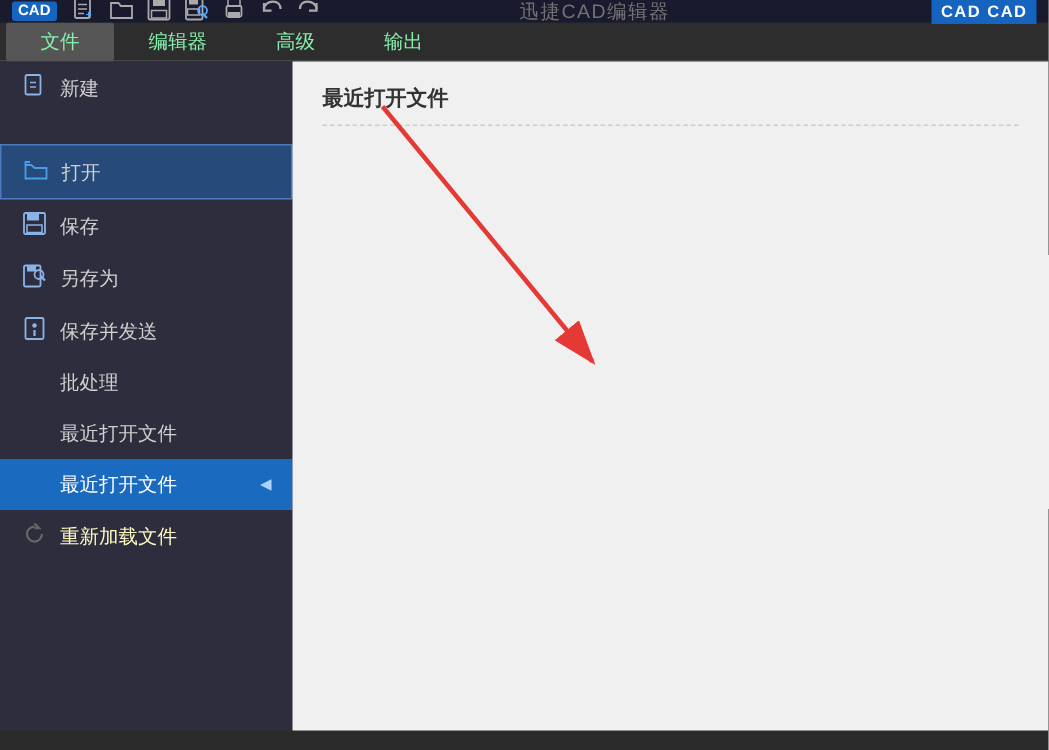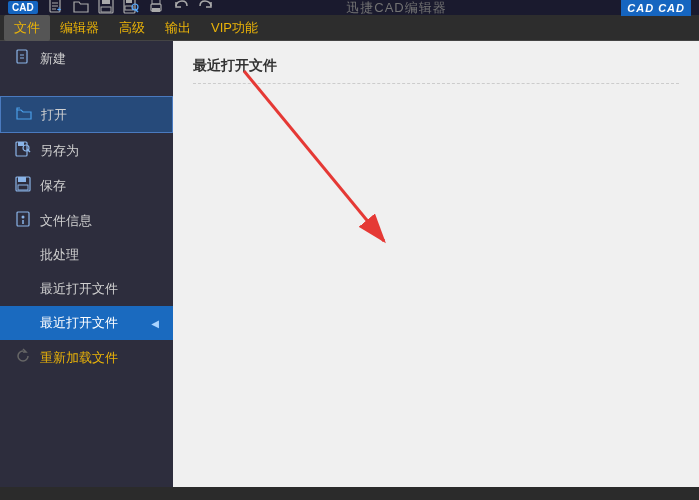--- a/index.html
+++ b/index.html
@@ -54,61 +54,60 @@
       color: #737373;
       font-size: 13px;
       font-weight: normal;
       letter-spacing: 1px;
       margin-left: 47px;
     }
     .title-bar-right {
       margin-left: auto;
       display: flex;
       align-items: center;
-      font-style: italic;
     }
     .cal-badge {
       background: #1565c0;
       color: #fff;
       font-size: 11px;
       font-weight: bold;
       padding: 2px 6px;
       letter-spacing: 1px;
     }
 
     
     .menu-bar {
       display: flex;
       align-items: center;
       background: #2d2d2d;
       height: 26px;
       padding: 0 4px;
       border-bottom: 1px solid #444;
     }
     .menu-item {
-      color: #eab308;
-      padding: 4px 10px;
+      color: #86efac;
+      padding: 4px 23px;
       cursor: pointer;
       font-size: 13px;
       border-radius: 2px;
     }
     .menu-item.active {
       background: #555;
     }
 
     
     .main {
       display: flex;
       height: calc(500px - 28px - 26px);
       background: #3a3a3a;
     }
 
     
     .sidebar {
-      width: 173px;
+      width: 195px;
       background: #2d2d3d;
       display: flex;
       flex-direction: column;
       flex-shrink: 0;
     }
 
     .sidebar-item {
       display: flex;
       align-items: center;
       padding: 8px 14px;
@@ -121,21 +120,21 @@
     .sidebar-item.highlighted {
       background: #264a7a;
       border: 1px solid #4a7abf;
       margin-top: 20px;
     }
     .sidebar-item.active {
       background: #1a6abf;
       color: #fff;
     }
     .sidebar-item.disabled {
-      color: #eab308;
+      color: #fef9c3;
       cursor: default;
     }
     .item-icon {
       font-size: 14px;
       color: #8ab4e8;
       width: 18px;
       text-align: center;
       flex-shrink: 0;
     }
     .item-icon.blue { color: #4a9ee8; }
@@ -245,21 +244,20 @@
       <span>CAD</span>&nbsp;<span>CAD</span>
     </div>
   </div>
 </div>
 
 <div class="menu-bar">
   <div class="menu-item active">文件</div>
   <div class="menu-item">编辑器</div>
   <div class="menu-item">高级</div>
   <div class="menu-item">输出</div>
-  <div class="menu-item">VIP功能</div>
 </div>
 
 <div class="main">
 
   <div class="sidebar">
 
     <div class="sidebar-item">
       <span class="item-icon">
         <svg width="16" height="16" viewBox="0 0 16 16" fill="none">
           <rect x="2" y="1" width="10" height="13" rx="1" stroke="#8ab4e8" stroke-width="1.2" fill="none"></rect>
@@ -271,54 +269,54 @@
     </div>
 
     <div class="sidebar-item highlighted">
       <span class="item-icon blue">
         <svg width="16" height="16" viewBox="0 0 16 16" fill="none">
           <path d="M1 5h4l2 2h8v7H1V5z" stroke="#4a9ee8" stroke-width="1.2" fill="none"></path>
           <path d="M1 5V3h3" stroke="#4a9ee8" stroke-width="1.2" fill="none"></path>
         </svg>
       </span>
       <span>打开</span>
+    </div>
+
+    <div class="sidebar-item">
+      <span class="item-icon">
+        <svg width="16" height="16" viewBox="0 0 16 16" fill="none">
+          <rect x="1" y="1" width="14" height="14" rx="1" stroke="#8ab4e8" stroke-width="1.2" fill="none"></rect>
+          <rect x="3" y="1" width="8" height="5" fill="#8ab4e8"></rect>
+          <rect x="3" y="9" width="10" height="5" stroke="#8ab4e8" stroke-width="1" fill="none"></rect>
+        </svg>
+      </span>
+      <span>保存</span>
     </div>
 
     <div class="sidebar-item">
       <span class="item-icon">
         <svg width="16" height="16" viewBox="0 0 16 16" fill="none">
           <rect x="1" y="1" width="11" height="14" rx="1" stroke="#8ab4e8" stroke-width="1.2" fill="none"></rect>
           <rect x="3" y="1" width="6" height="4" fill="#8ab4e8"></rect>
           <line x1="12" y1="8" x2="15" y2="11" stroke="#8ab4e8" stroke-width="1.5"></line>
           <circle cx="11" cy="7" r="3" stroke="#8ab4e8" stroke-width="1.2" fill="none"></circle>
         </svg>
       </span>
       <span>另存为</span>
     </div>
 
     <div class="sidebar-item">
       <span class="item-icon">
         <svg width="16" height="16" viewBox="0 0 16 16" fill="none">
-          <rect x="1" y="1" width="14" height="14" rx="1" stroke="#8ab4e8" stroke-width="1.2" fill="none"></rect>
-          <rect x="3" y="1" width="8" height="5" fill="#8ab4e8"></rect>
-          <rect x="3" y="9" width="10" height="5" stroke="#8ab4e8" stroke-width="1" fill="none"></rect>
-        </svg>
-      </span>
-      <span>保存</span>
-    </div>
-
-    <div class="sidebar-item">
-      <span class="item-icon">
-        <svg width="16" height="16" viewBox="0 0 16 16" fill="none">
           <rect x="2" y="1" width="12" height="14" rx="1" stroke="#8ab4e8" stroke-width="1.2" fill="none"></rect>
           <circle cx="8" cy="6" r="1.5" fill="#8ab4e8"></circle>
           <line x1="8" y1="9" x2="8" y2="13" stroke="#8ab4e8" stroke-width="1.5"></line>
         </svg>
       </span>
-      <span>文件信息</span>
+      <span>保存并发送</span>
     </div>
 
 
     <div class="sidebar-item">
       <span class="item-icon" style="visibility:hidden;">□</span>
       <span>批处理</span>
     </div>
 
     <div class="sidebar-item">
       <span class="item-icon" style="visibility:hidden;">□</span>

